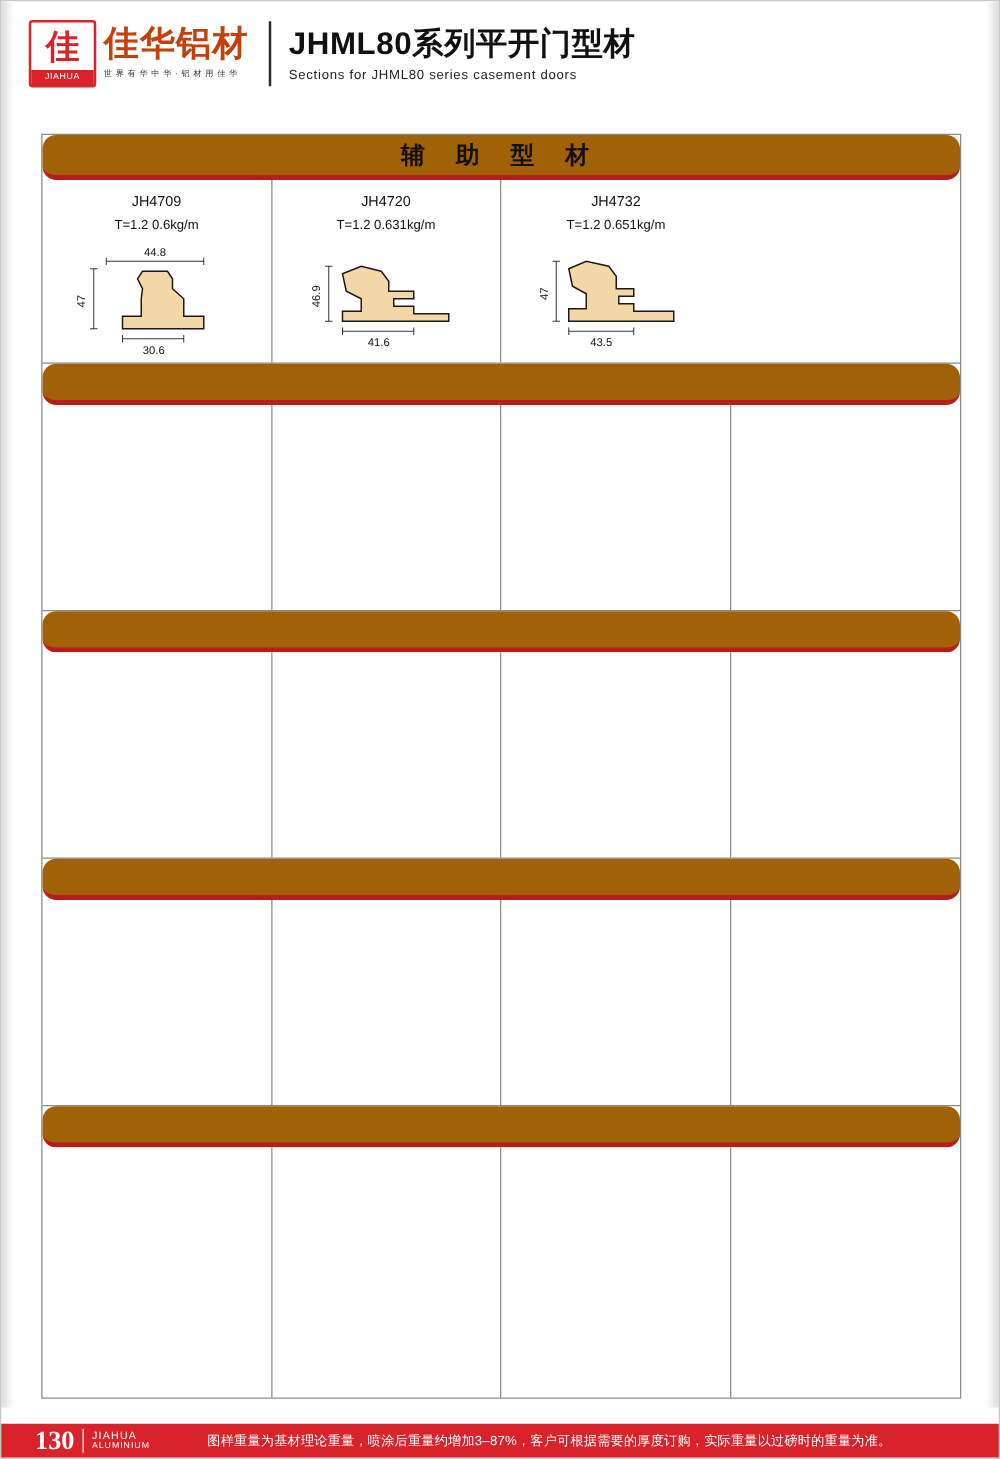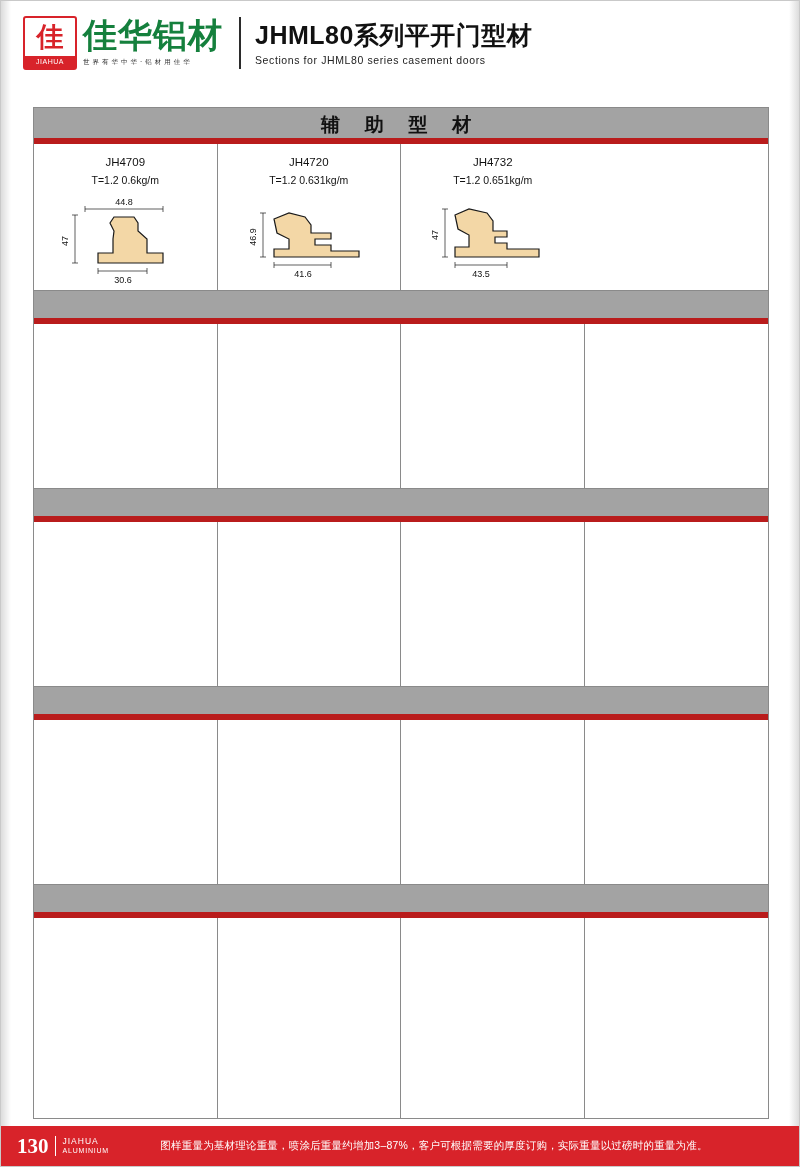--- a/index.html
+++ b/index.html
@@ -63,22 +63,22 @@
     background: #d8232a;
     color: #fff;
     font-size: 7px;
     line-height: 12px;
     text-align: center;
     letter-spacing: 0.5px;
   }
   .brand-cn {
     font-family: "Liberation Serif", serif;
     font-weight: bold;
-    font-size: 34px;
-    color: #15803d;
+    font-size: 28px;
+    color: #c2410c;
     letter-spacing: 1px;
     line-height: 1;
   }
   .brand-sub {
     font-size: 6.5px;
     color: #333;
     letter-spacing: 0.6px;
     margin-top: 5px;
     white-space: nowrap;
   }
@@ -107,23 +107,24 @@
   
   .table-wrap {
     position: absolute;
     left: 32px;
     top: 106px;
     width: 736px;
     border: 1px solid #8a8a8a;
     background: #fff;
   }
   .band {
-    background: #a3a3a3;
-    border-bottom: 6px solid #b91c1c;
+    background: #a16207;
+    border-bottom: 4px solid #b91c1c;
     height: 33px;
+    border-radius: 11px;
   }
   .band-title {
     text-align: center;
     font-family: "Liberation Serif", serif;
     font-weight: bold;
     font-size: 19px;
     letter-spacing: 10px;
     color: #111;
     line-height: 33px;
     height: 36px;
@@ -159,25 +160,26 @@
     margin-top: 5px;
   }
   .fig svg { display: block; margin: 0 auto; }
 
   
   .footer {
     position: absolute;
     left: 0;
     right: 0;
     bottom: 0;
-    height: 40px;
+    height: 27px;
     background: #d8232a;
     display: flex;
     align-items: center;
     color: #fff;
+    padding-left: 11px;
   }
   .pg-num {
     font-family: "Liberation Serif", serif;
     font-weight: bold;
     font-size: 21px;
     padding: 0 6px 0 16px;
     line-height: 1;
   }
   .pg-brand {
     border-left: 1px solid #fff;

